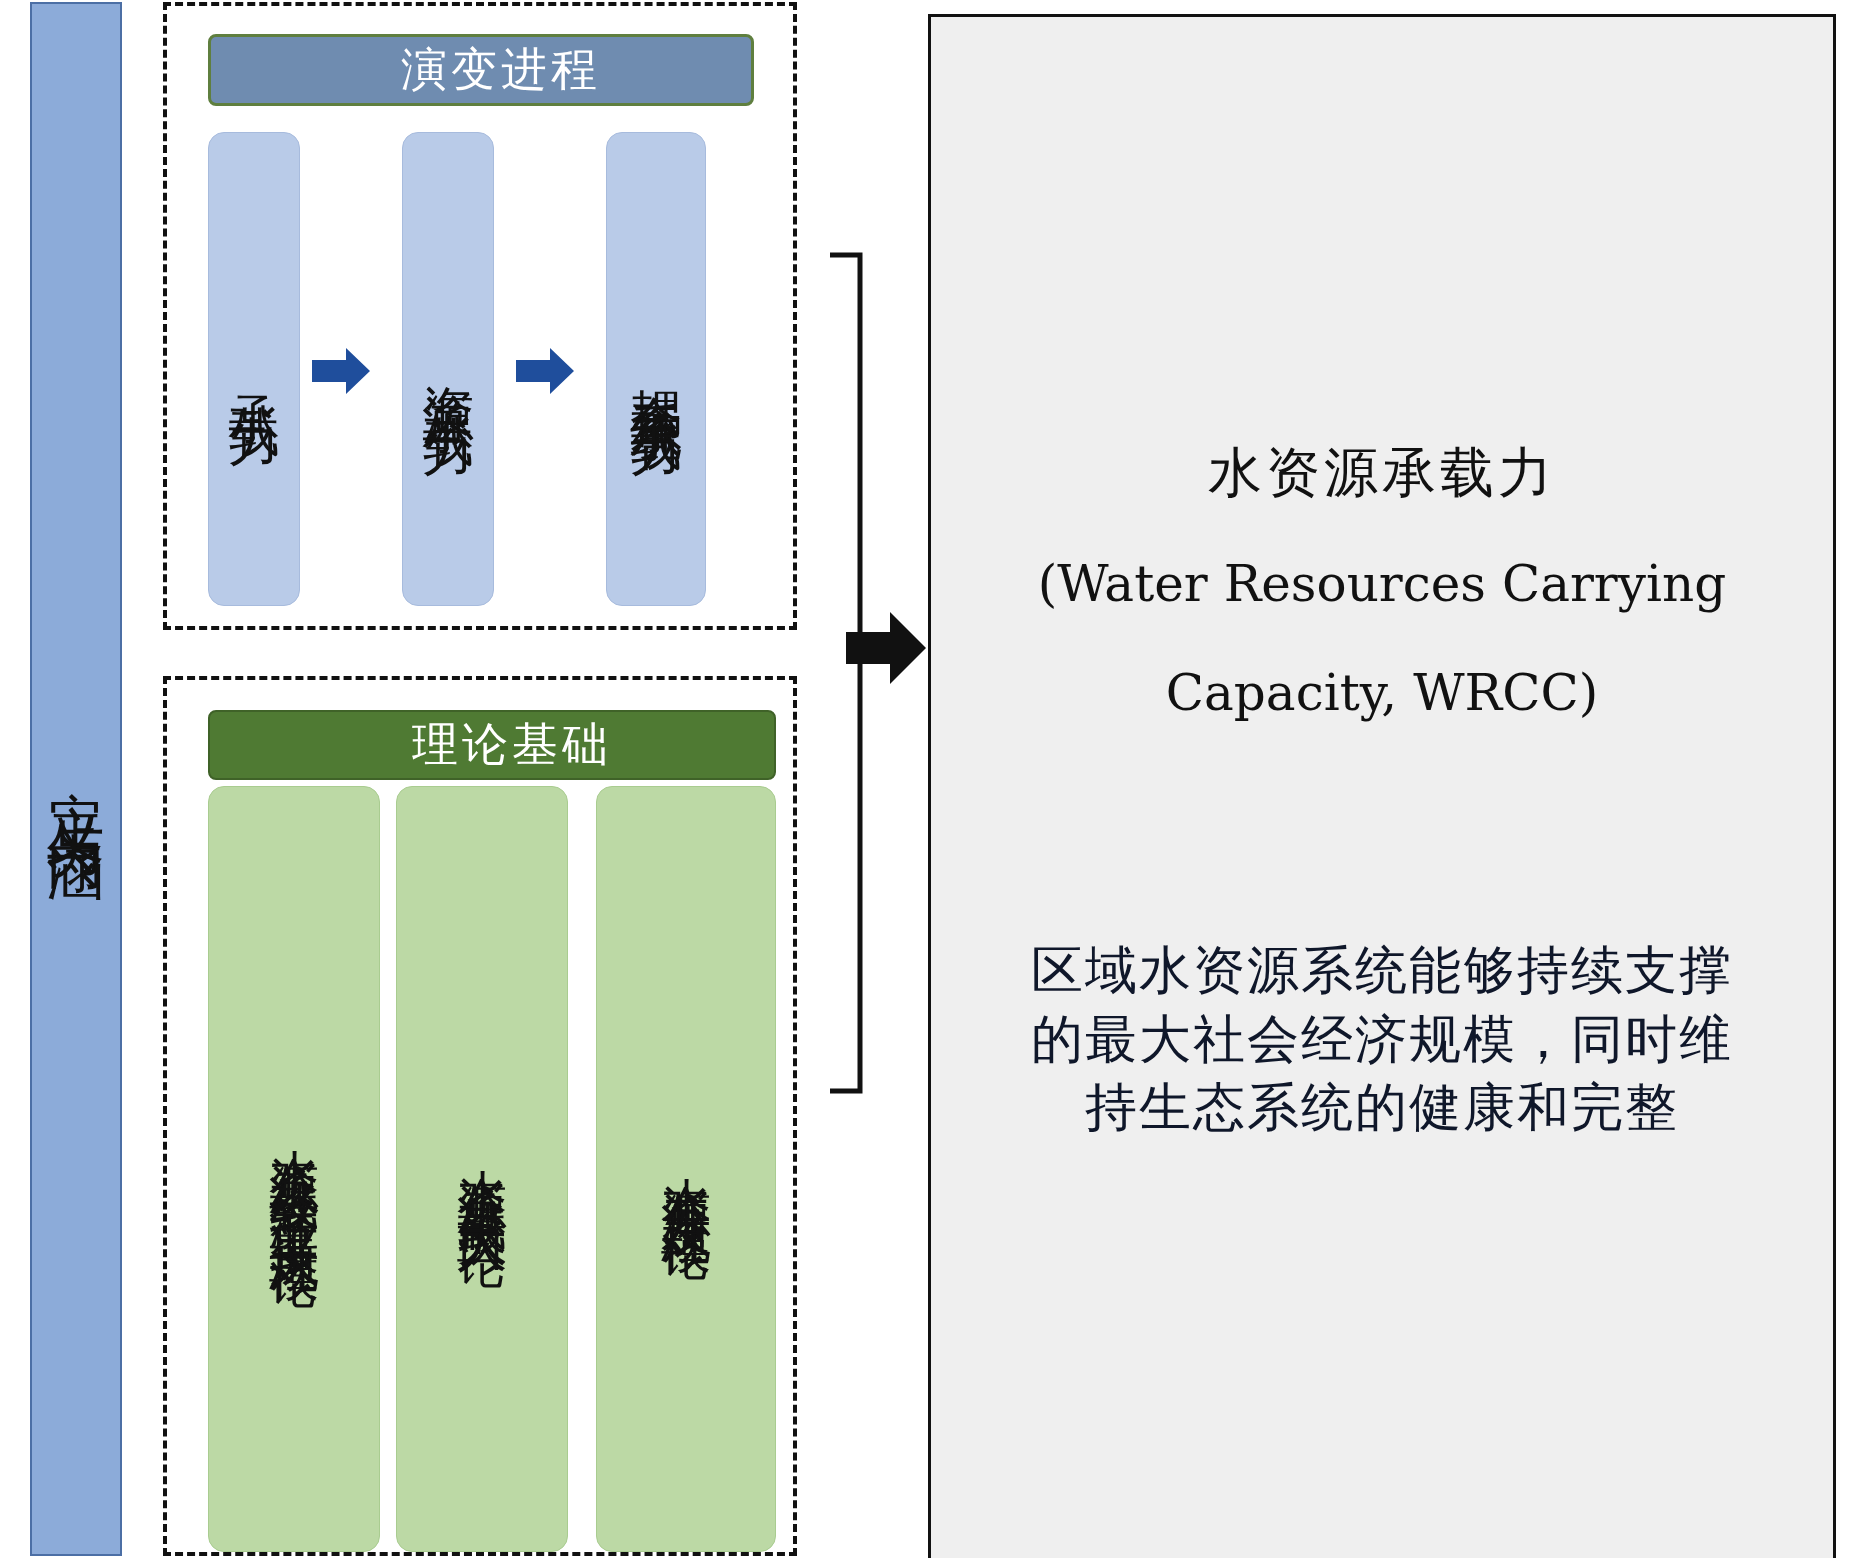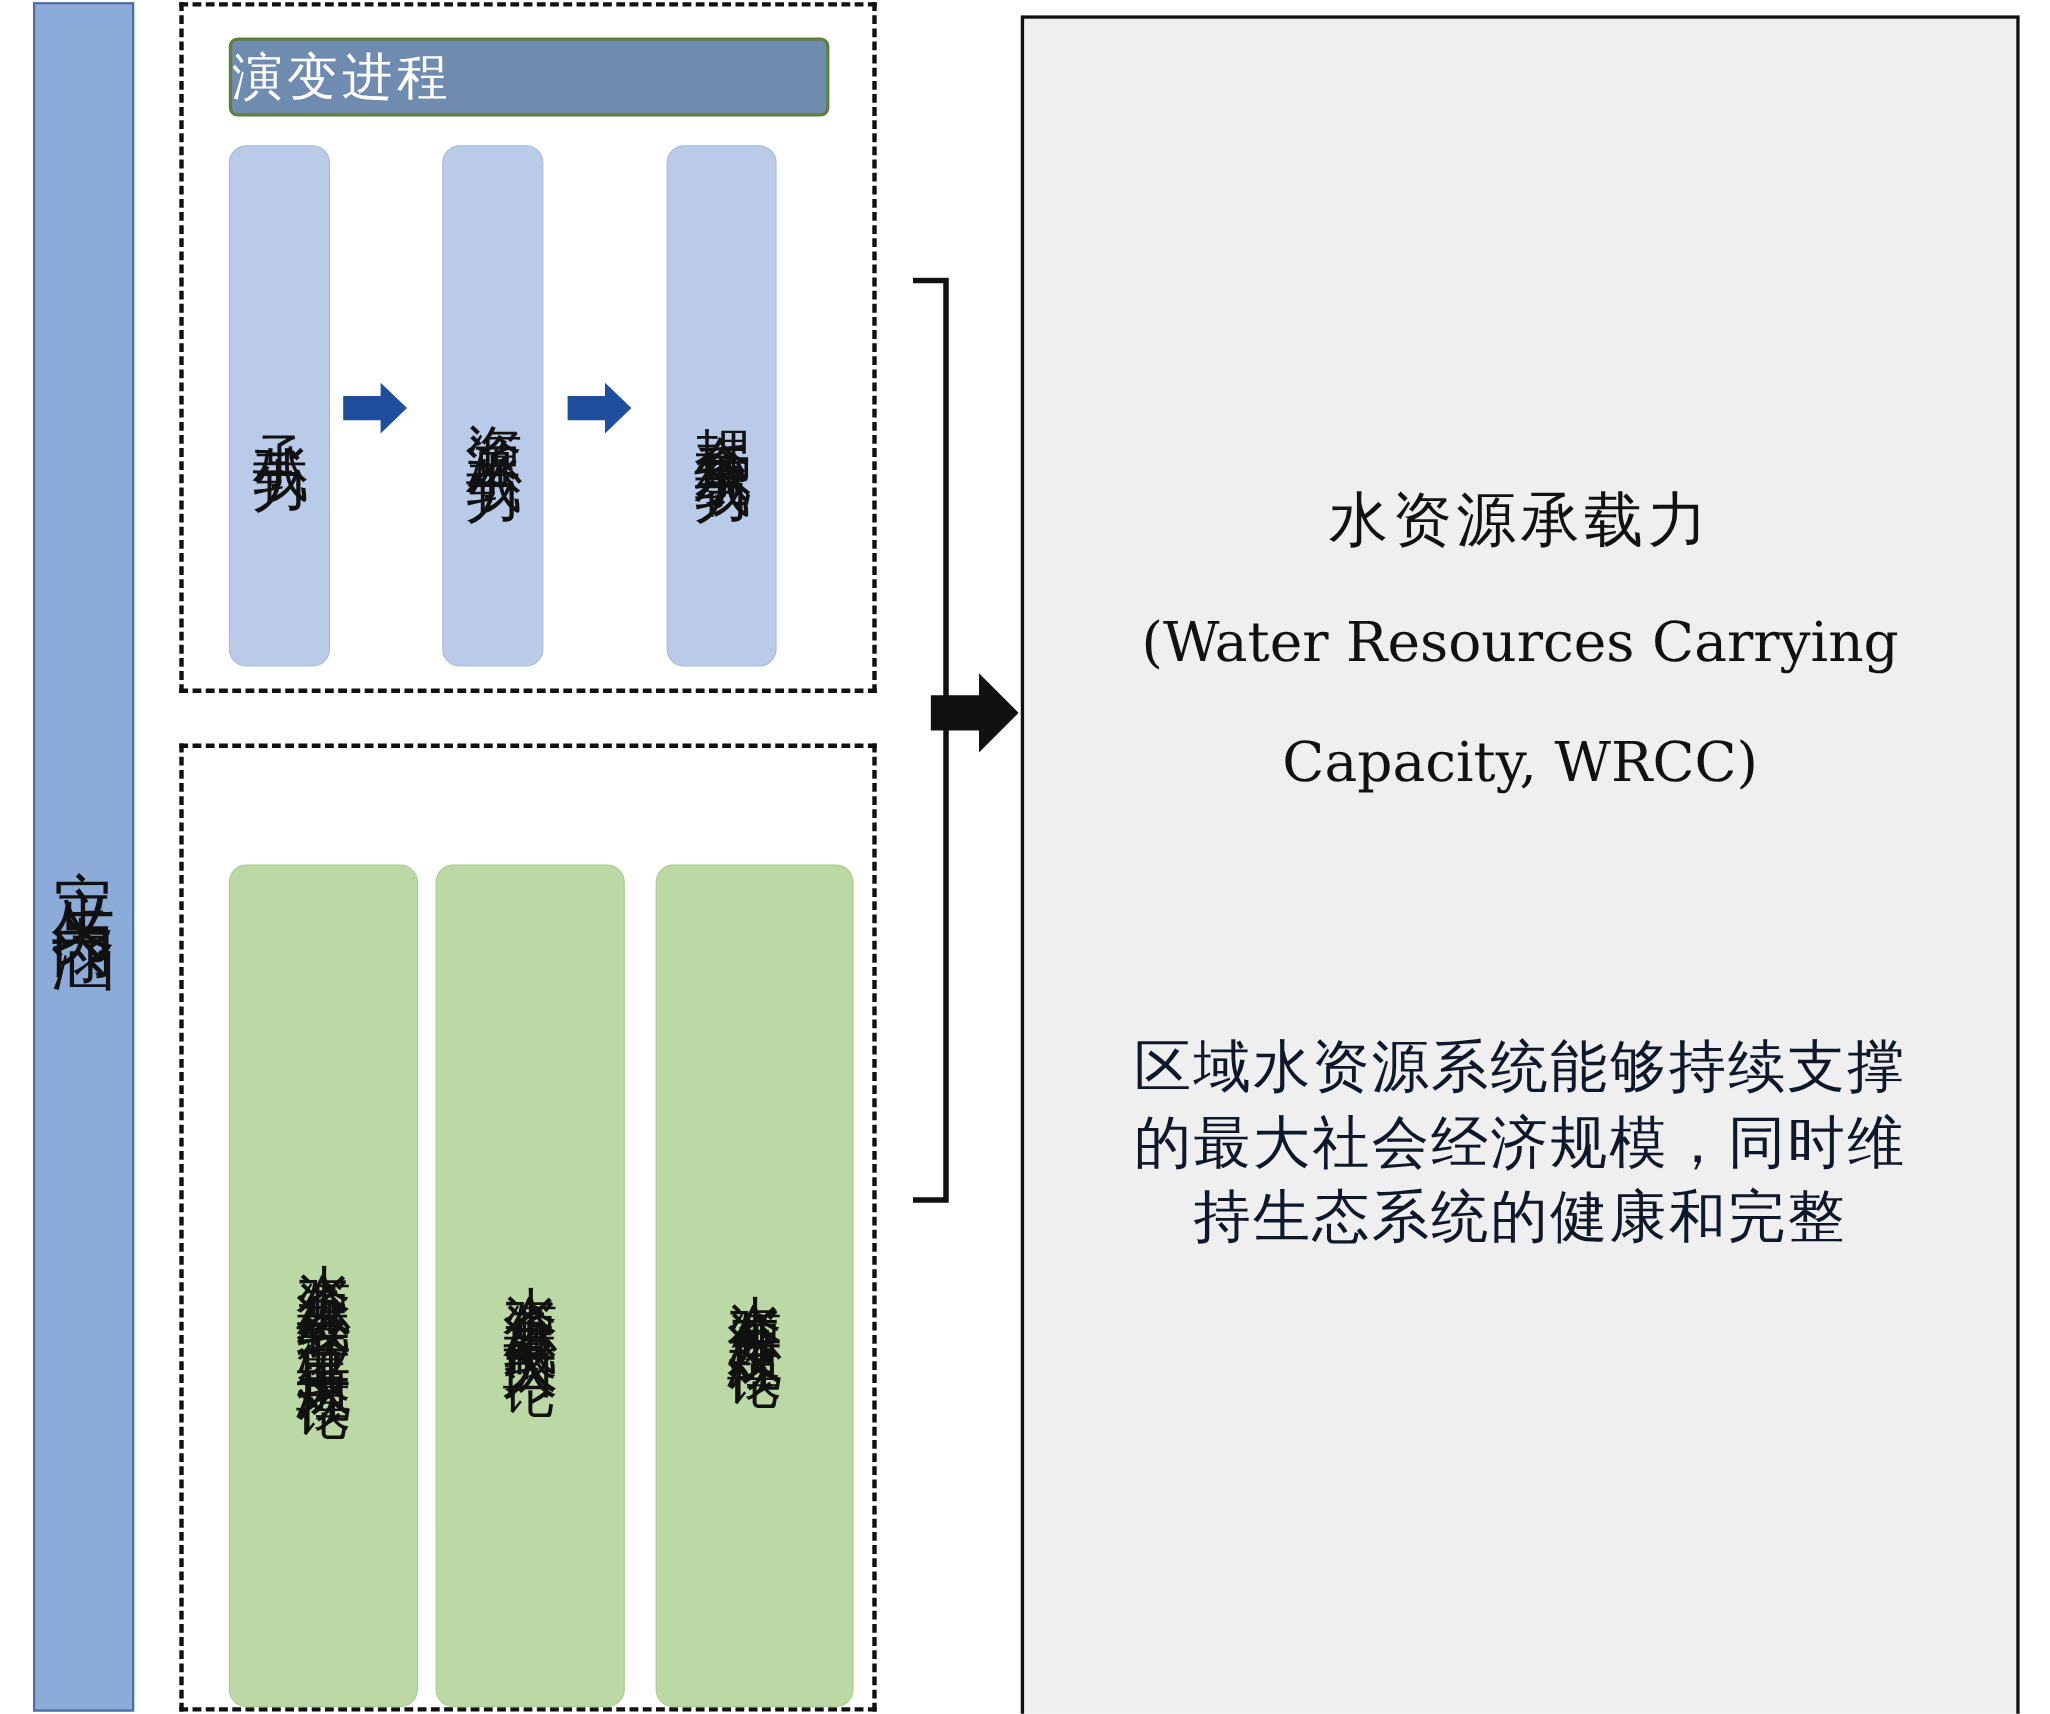--- a/index.html
+++ b/index.html
@@ -55,25 +55,26 @@
   #evolution-group { left: 163px; top: 2px;  width: 634px; height: 628px; }
   #theory-group    { left: 163px; top: 676px; width: 634px; height: 880px; }
 
   
   .header-bar {
     position: absolute;
     box-sizing: border-box;
     border-radius: 8px;
     display: flex;
     align-items: center;
-    justify-content: flex-start;
+    justify-content: center;
     color: #ffffff;
     font-family: "DejaVu Serif", "Liberation Serif", serif;
     font-size: 46px;
     letter-spacing: 4px;
+    padding-left: 40px;
   }
   #evolution-header {
     left: 208px; top: 34px; width: 546px; height: 72px;
     background: #6f8cb0;
     border: 3px solid #5f7f3f;
   }
   #theory-header {
     left: 208px; top: 710px; width: 568px; height: 70px;
     background: #4f7a33;
     border: 2px solid #3f6228;
@@ -216,20 +217,23 @@
       <path d="M2,16 L36,16 L36,4 L60,27 L36,50 L36,38 L2,38 Z" fill="#1f4e9c"></path>
     </svg>
   </div>
 
   <div class="vcard blue-card" id="evo-card-2">
     <span class="vtext">耦合系统承载力</span>
   </div>
 
   <div class="dashed-box" id="theory-group"></div>
 
+  <div class="header-bar" id="theory-header">
+    <span>理论基础</span>
+  </div>
 
   <div class="vcard green-card" id="theory-card-0">
     <span class="vtext">水资源承载经济产业等最大规模论</span>
   </div>
   <div class="vcard green-card" id="theory-card-1">
     <span class="vtext">水资源承载最大人口论</span>
   </div>
   <div class="vcard green-card" id="theory-card-2">
     <span class="vtext">水资源开发规模论</span>
   </div>

